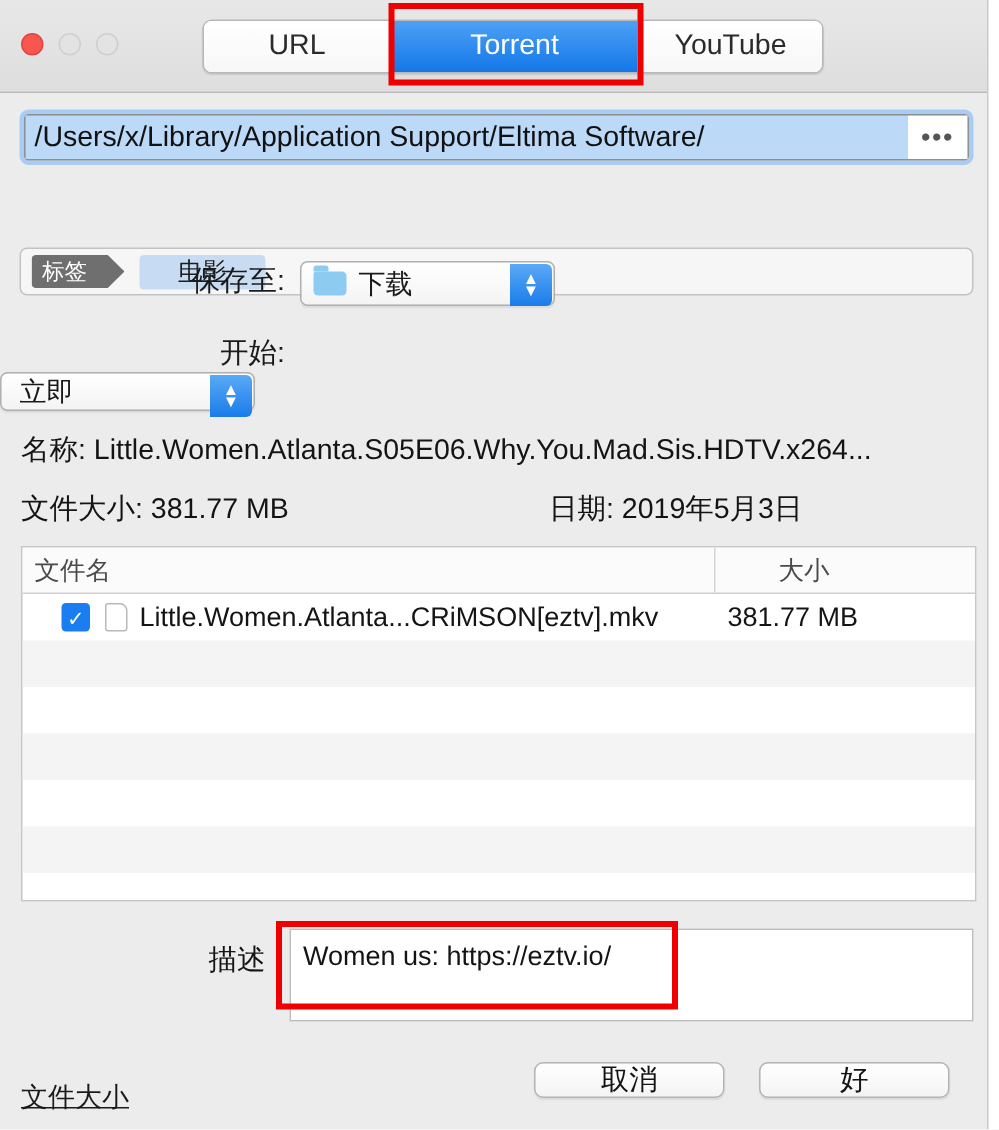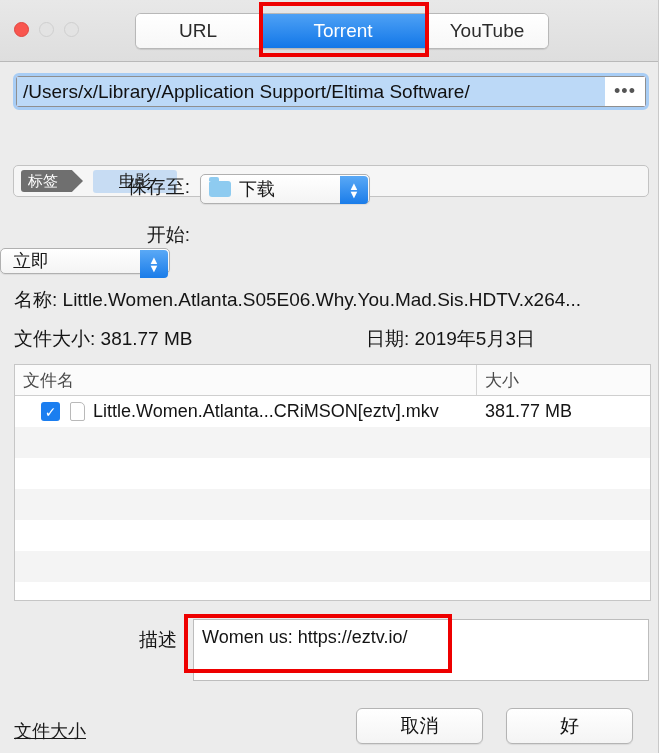--- a/index.html
+++ b/index.html
@@ -210,20 +210,21 @@
     position: absolute; left: 14px; top: 364px;
     width: 637px; height: 237px;
     background: #ffffff;
     border: 1px solid #c6c6c6;
     overflow: hidden;
   }
   #file-header {
     display: flex; height: 31px;
     background: #fbfbfb;
     border-bottom: 1px solid #cfcfcf;
+    gap: 34px;
   }
   .fh-cell {
     font-size: 17px; color: #4a4a4a;
     display: flex; align-items: center;
     padding-left: 8px;
   }
   #fh-name { width: 462px; border-right: 1px solid #d4d4d4; }
   #fh-size { flex: 1; text-align: right; }
   .file-row {
     display: flex; align-items: center;
@@ -275,21 +276,21 @@
   }
 
   
   #set-default {
     position: absolute; left: 14px; top: 719px;
     font-size: 18px; color: #1a1a1a;
     text-decoration: underline;
   }
   .btn {
     position: absolute; top: 708px;
-    height: 36px;
+    height: 24px;
     background: linear-gradient(to bottom, #ffffff 0%, #f4f4f4 100%);
     border: 1px solid #b4b4b4;
     border-radius: 6px;
     display: flex; align-items: center; justify-content: center;
     font-size: 19px; color: #131313;
     box-shadow: 0 1px 1px rgba(0,0,0,.08);
   }
   #btn-cancel { left: 356px; width: 127px; }
   #btn-ok     { left: 506px; width: 127px; }
 </style>

